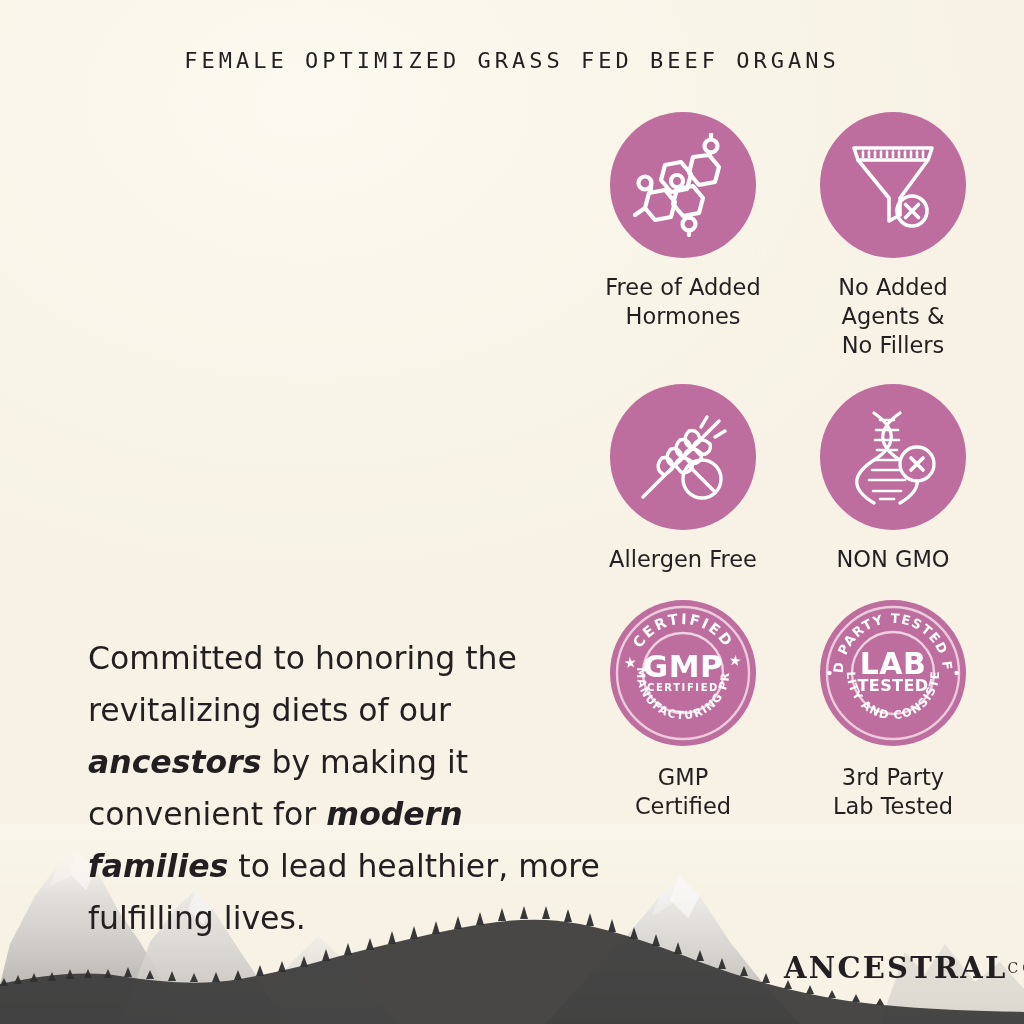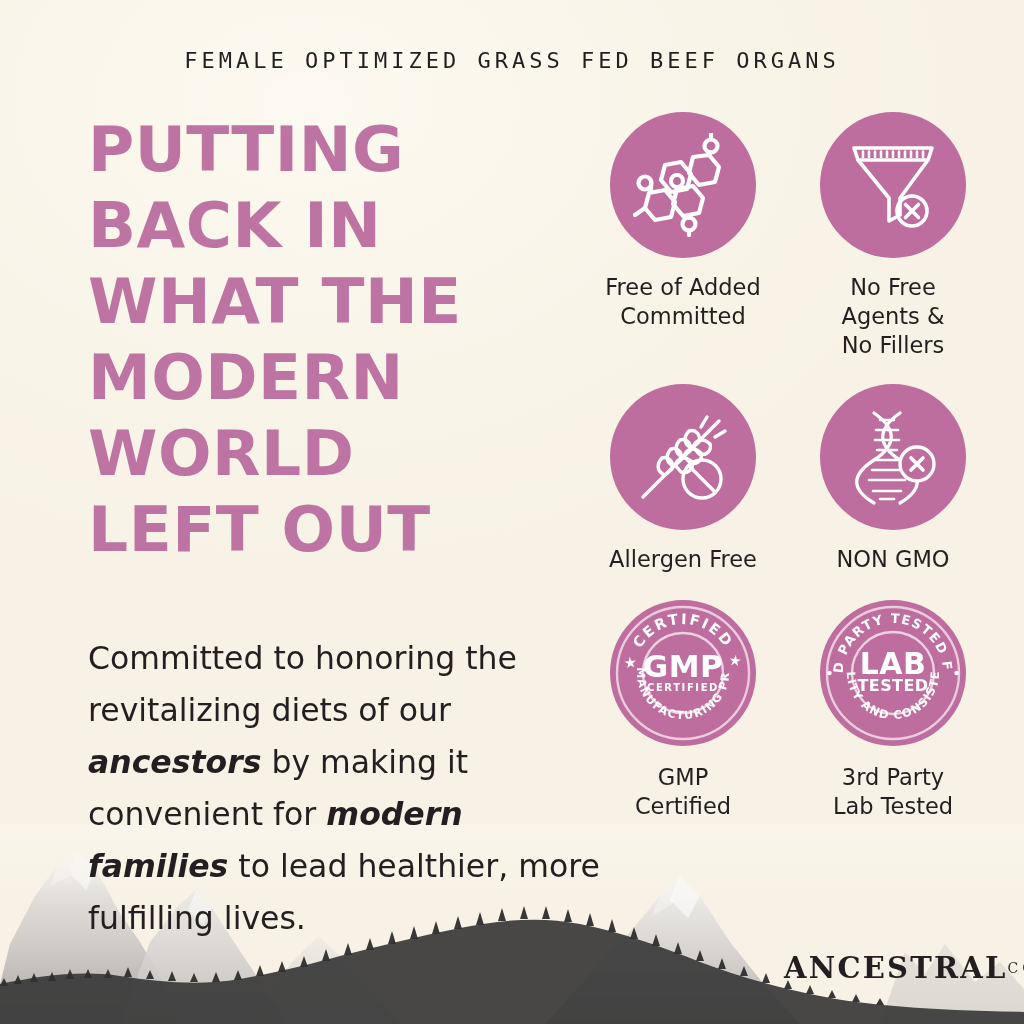--- a/index.html
+++ b/index.html
@@ -221,28 +221,20 @@
         <path d="M 828 174 l 4 -8 l 4 8 z"></path>
       <path d="M 852 178 l 4 -8 l 4 8 z"></path>
         <path d="M 876 181 l 4 -7 l 4 7 z"></path>
     </g>
 
     <rect x="0" y="0" width="1024" height="74" fill="url(#fade)"></rect>
   </svg>
 
   <div class="eyebrow">FEMALE OPTIMIZED GRASS FED BEEF ORGANS</div>
 
-  <h1 class="headline">
-    <span class="hl-line">PUTTING</span>
-    <span class="hl-line">BACK IN</span>
-    <span class="hl-line">WHAT THE</span>
-    <span class="hl-line">MODERN</span>
-    <span class="hl-line">WORLD</span>
-    <span class="hl-line">LEFT OUT</span>
-  </h1>
 
   <p class="para"><span>Committed to honoring the revitalizing diets of our </span><b>ancestors</b><span> by making it convenient for </span><b>modern families</b><span> to lead healthier, more fulfilling lives.</span></p>
 
   <div class="badges">
 
     <div class="brow">
 
       <div class="bcell">
         <div class="circle">
           <svg width="104" height="104" viewBox="0 0 104 104">
@@ -267,21 +259,21 @@
 
               <path d="M 78 22 L 80 19.5"></path>
               <path d="M 20 50 L 20 57"></path>
               <path d="M 46 54 L 46 56"></path>
               <path d="M 58 85 L 58 84.5"></path>
             </g>
           </svg>
         </div>
         <div class="blabel">
           <span>Free of Added</span><br>
-          <span>Committed</span>
+          <span>Hormones</span>
         </div>
       </div>
 
       <div class="bcell">
         <div class="circle">
           <svg width="100" height="100" viewBox="0 0 100 100">
             <g fill="none" stroke="#ffffff" stroke-width="3.6" stroke-linecap="round" stroke-linejoin="round">
 
               <path d="M 11 13 L 89 13 L 85 25 L 15 25 Z"></path>
               <g stroke-width="2.6">
@@ -299,21 +291,21 @@
               </g>
 
               <path d="M 15 25 L 46 63 L 46 86 L 57 80 L 57 63 L 85 25"></path>
 
               <circle cx="69" cy="76" r="15"></circle>
               <path d="M 62.5 69.5 L 75.5 82.5 M 75.5 69.5 L 62.5 82.5"></path>
             </g>
           </svg>
         </div>
         <div class="blabel">
-          <span>No Free</span><br>
+          <span>No Added</span><br>
           <span>Agents &amp;</span><br>
           <span>No Fillers</span>
         </div>
       </div>
     </div>
 
     <div class="brow row2">
 
       <div class="bcell">
         <div class="circle">

